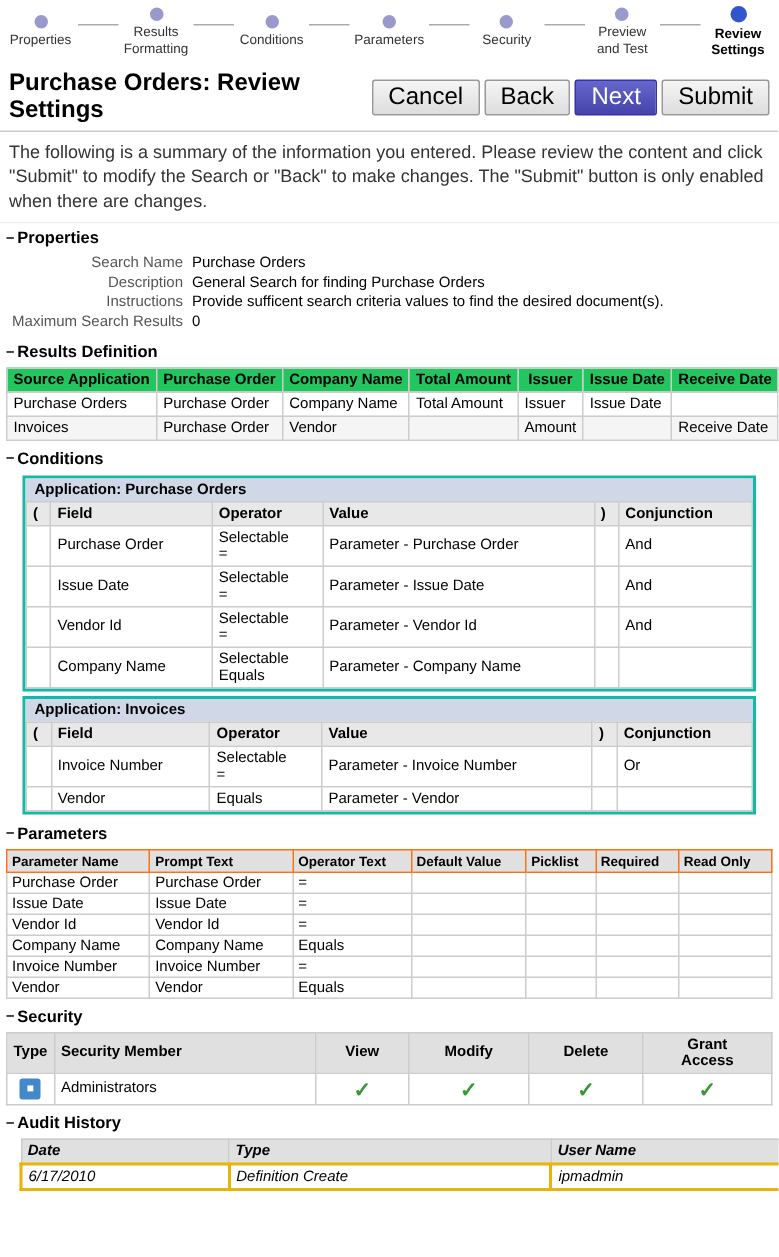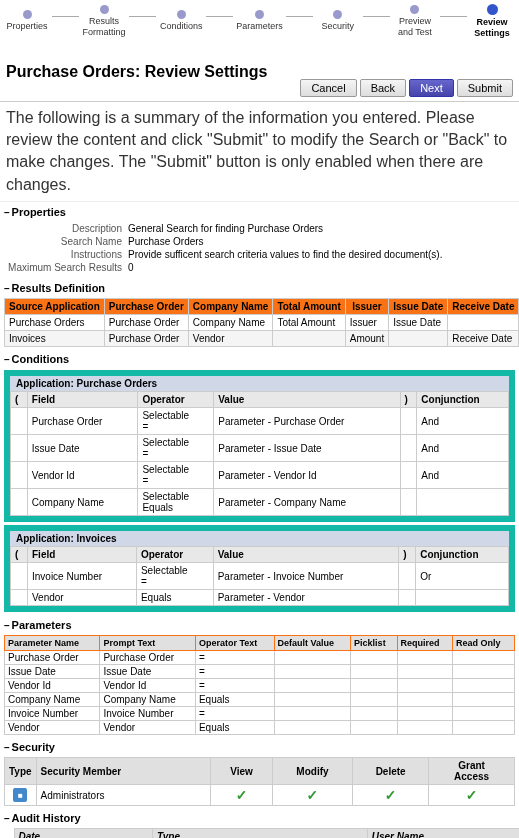--- a/index.html
+++ b/index.html
@@ -24,41 +24,40 @@
     .page-title {
       font-size: 16px;
       font-weight: bold;
       color: #000;
     }
     .header-buttons {
       display: flex;
       gap: 3px;
     }
     .btn {
-      font-size: 11px;
+      font-size: 16px;
       padding: 2px 10px;
       border: 1px solid #999;
       background: linear-gradient(to bottom, #f5f5f5, #ddd);
       cursor: pointer;
       border-radius: 2px;
       color: #000;
-      margin-top: 32px;
     }
     .btn-next {
       background: linear-gradient(to bottom, #6666cc, #4444aa);
       color: #fff;
       border-color: #3333aa;
     }
     .btn-submit {
       background: linear-gradient(to bottom, #f5f5f5, #ddd);
     }
 
     
     .info-text {
-      font-size: 16px;
+      font-size: 12px;
       padding: 5px 6px;
       color: #333;
       border-bottom: 1px solid #eee;
       line-height: 1.4;
     }
 
     
     .section-header {
       background: #fff;
       padding: 4px 4px 2px 4px;
@@ -99,31 +98,31 @@
       margin: 2px 4px;
       border-collapse: collapse;
       font-size: 10px;
     }
     .results-table th, .results-table td {
       border: 1px solid #ccc;
       padding: 2px 4px;
       white-space: nowrap;
     }
     .results-table th {
-      background: #f97316;
+      background: #22c55e;
       font-weight: bold;
     }
     .results-table tr:nth-child(even) td {
       background: #f5f5f5;
     }
 
     
     .app-section {
-      margin: 3px 4px;
-      border: 6px solid #14b8a6;
+      margin: 3px 15px;
+      border: 2px solid #14b8a6;
     }
     .app-section-header {
       background: #d0d8e8;
       padding: 2px 6px;
       font-weight: bold;
       font-size: 10px;
     }
     .conditions-table {
       width: 100%;
       border-collapse: collapse;
@@ -311,26 +310,26 @@
 </div>
 
 <div class="info-text">The following is a summary of the information you entered. Please review the content and click "Submit" to modify the Search or "Back" to make changes. The "Submit" button is only enabled when there are changes.</div>
 
 <div class="section-header">
   <span class="section-toggle">–</span>
   <span>Properties</span>
 </div>
 <div class="properties-table">
   <div class="prop-row">
+    <span class="prop-label">Search Name</span>
+    <span class="prop-value">Purchase Orders</span>
+  </div>
+  <div class="prop-row">
     <span class="prop-label">Description</span>
     <span class="prop-value">General Search for finding Purchase Orders</span>
-  </div>
-  <div class="prop-row">
-    <span class="prop-label">Search Name</span>
-    <span class="prop-value">Purchase Orders</span>
   </div>
   <div class="prop-row">
     <span class="prop-label">Instructions</span>
     <span class="prop-value">Provide sufficent search criteria values to find the desired document(s).</span>
   </div>
   <div class="prop-row">
     <span class="prop-label">Maximum Search Results</span>
     <span class="prop-value">0</span>
   </div>
 </div>

